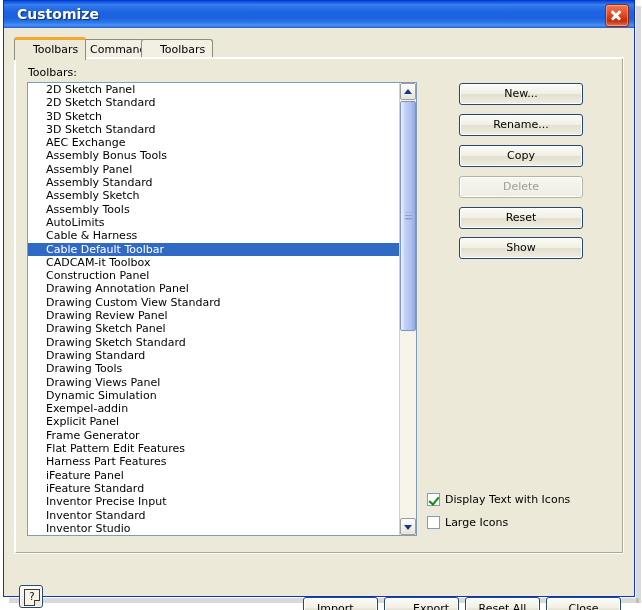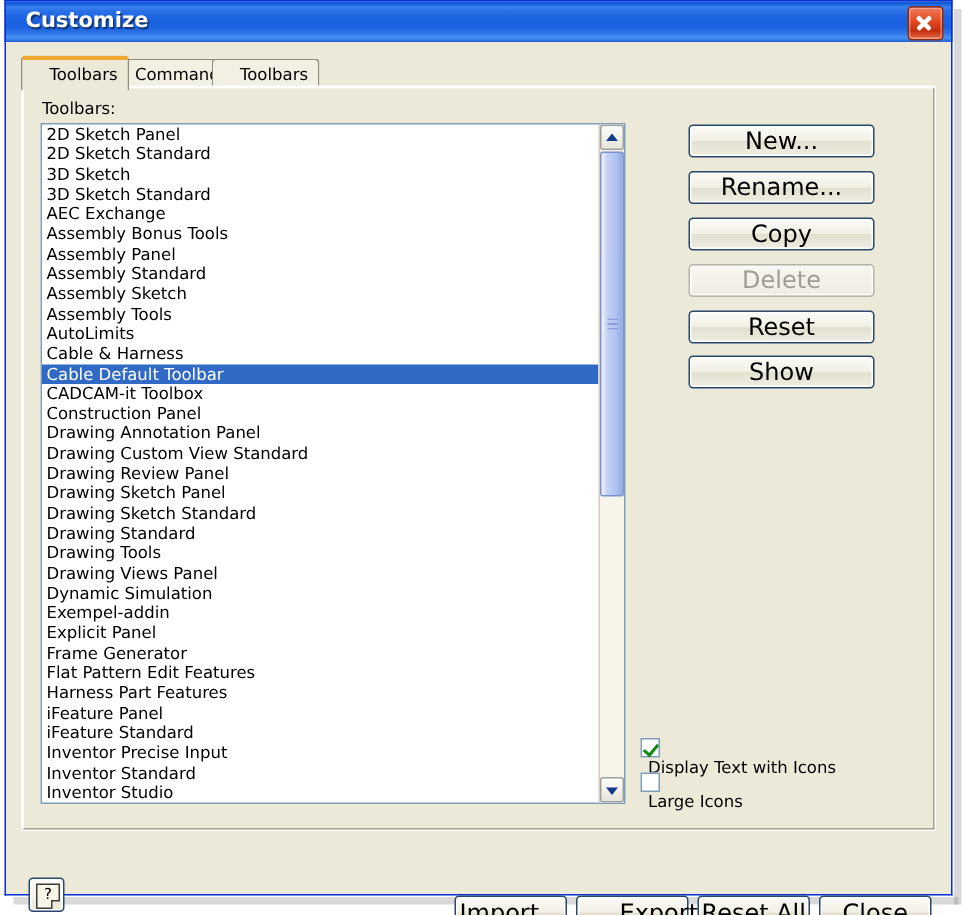--- a/index.html
+++ b/index.html
@@ -192,21 +192,21 @@
   .list-items {
     position: absolute;
     left: 0;
     top: 0;
     right: 17px;
     top: 0;
   }
   .list-item {
     height: 13.3px;
     line-height: 13.3px;
-    padding-left: 3px;
+    padding-left: 18px;
     font-size: 11px;
     color: #000000;
     white-space: nowrap;
     overflow: hidden;
     cursor: default;
   }
   .list-item.selected {
     background: #316ac5;
     color: #ffffff;
   }
@@ -283,21 +283,21 @@
     bottom: 17px;
     background: #f7f5ea;
   }
 
   
   .btn {
     box-sizing: border-box;
     background: linear-gradient(to bottom, #fbfbf8 0%, #f2f0e4 48%, #e3e0d0 52%, #efedE2 100%);
     border: 1px solid #27486c;
     border-radius: 3px;
-    font-size: 16px;
+    font-size: 11px;
     font-family: "DejaVu Sans", "Liberation Sans", sans-serif;
     color: #000000;
     text-align: center;
     cursor: pointer;
     box-shadow: inset 0 0 0 1px #ffffff;
   }
   .btn.disabled {
     color: #9d9d96;
     border-color: #b6b3a8;
     background: linear-gradient(to bottom, #f7f6f0 0%, #efede2 100%);
@@ -310,23 +310,22 @@
     height: 22px;
     line-height: 20px;
   }
 
   
   .cbrow {
     position: absolute;
     left: 412px;
     height: 15px;
     display: flex;
-    align-items: flex-start;
-    cursor: pointer;
-    flex-direction: column;
+    align-items: center;
+    cursor: pointer;
   }
   .cbox {
     width: 13px;
     height: 13px;
     box-sizing: border-box;
     background: #ffffff;
     border: 1px solid #7f9db9;
     position: relative;
     flex: 0 0 auto;
   }

